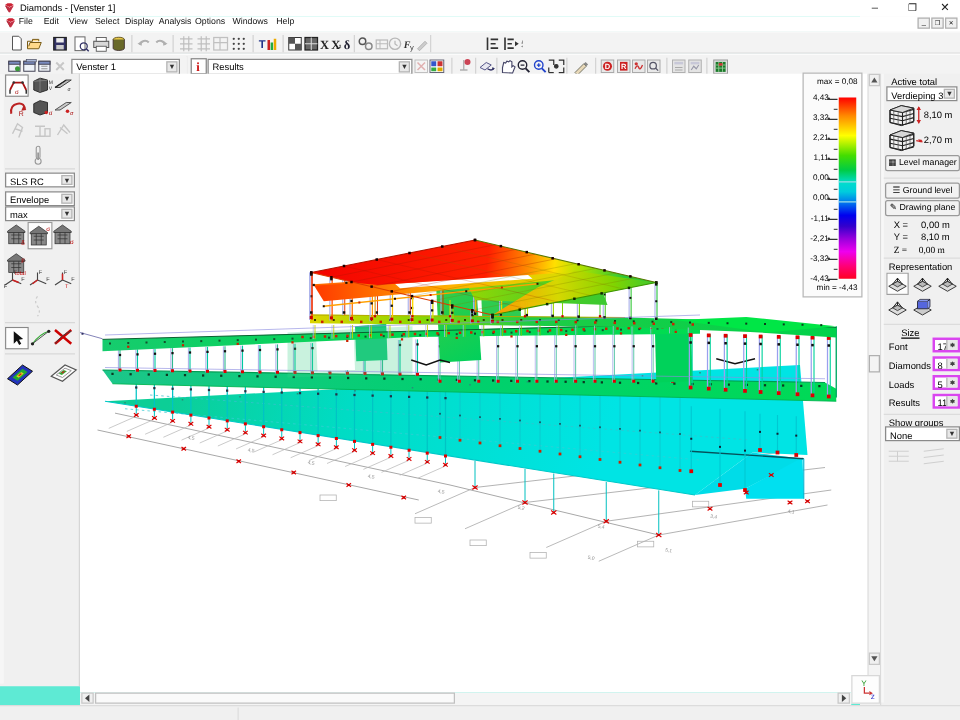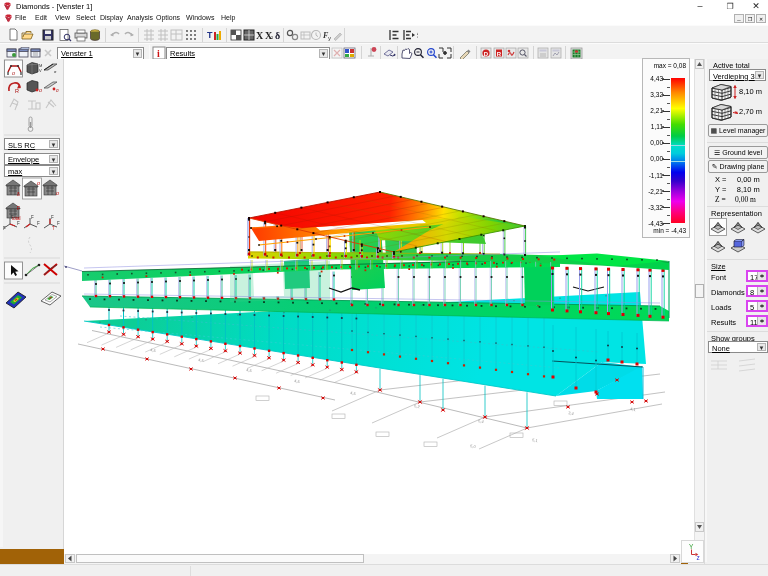--- a/index.html
+++ b/index.html
@@ -1,24 +1,24 @@
 <!DOCTYPE html>
 <html><head><meta charset="utf-8"><style>
 *{margin:0;padding:0;box-sizing:border-box;}
 html,body{width:768px;height:576px;overflow:hidden;font-family:"Liberation Sans",sans-serif;background:#f0f0f0;}
-#app{position:relative;width:688px;height:576px;background:#a16207;}
+#app{position:relative;width:688px;height:576px;background:#5eead4;}
 .abs{position:absolute;}
 .titlebar{left:0;top:0;width:768px;height:13px;background:#ffffff;font-size:7.5px;color:#000;}
 .menubar{left:0;top:13px;width:768px;height:12px;background:#ffffff;font-size:7px;color:#111;}
 .menubar span{position:absolute;top:1px;}
 .tb{background:#f3f3f3;border-top:1px solid #fbfbfb;border-bottom:1px solid #dcdcdc;}
 .sep{position:absolute;width:1px;background:#d0d0d0;border-right:1px solid #fafafa;}
 .combo{position:absolute;background:#fff;border:1px solid #8a8a8a;font-size:7.5px;color:#000;}
 .combo .ca{position:absolute;right:1px;top:1px;bottom:1px;width:9px;background:#e8e8e8;border:1px solid #b4b4b4;color:#333;font-size:6px;line-height:8px;text-align:center;}
-.combo .cv{position:absolute;left:3px;top:1.5px;text-decoration:underline;}
+.combo .cv{position:absolute;left:3px;top:1.5px;}
 .panel-label{position:absolute;font-size:7.5px;color:#000;}
 .btn3d{position:absolute;background:#f2f2f2;border:1px solid #9a9a9a;border-radius:2px;font-size:7.5px;color:#000;text-align:center;}
 .spin{position:absolute;width:22px;height:12px;background:#fff;border:2px solid #d946ef;font-size:7.5px;}
 .spin i{position:absolute;left:2px;top:1px;font-style:normal;}
 .spin .ud{position:absolute;right:0;top:0;width:9px;height:100%;background:#e8e8e8;border-left:1px solid #b4b4b4;}
 .spin .ud:before{content:"";position:absolute;left:2px;top:2px;border-left:2.5px solid transparent;border-right:2.5px solid transparent;border-bottom:3px solid #444;}
 .spin .ud:after{content:"";position:absolute;left:2px;bottom:2px;border-left:2.5px solid transparent;border-right:2.5px solid transparent;border-top:3px solid #444;}
 svg{display:block;}
 .wbtn{position:absolute;top:0;height:13px;color:#222;text-align:center;font-size:9px;line-height:13px;}
 </style></head><body>
@@ -1478,21 +1478,21 @@
 <use href="#cube" transform="translate(20,0)"></use>
 <use href="#cube" transform="translate(40,0)"></use>
 <use href="#cube" transform="translate(0,19)"></use>
 <g transform="translate(20,19)">
           <path d="M2,11 l7,-4 l7,4 l-7,4 z" fill="#ccc" stroke="#222" stroke-width="0.7"></path>
           <path d="M5,4 h8 v6 h-8 z" fill="#5566dd" stroke="#223" stroke-width="0.7"></path>
           <path d="M5,4 l2,-1.5 h8 l-2,1.5 M13,4 l2,-1.5 v6 l-2,1.5" fill="#8899ee" stroke="#223" stroke-width="0.6"></path>
         </g>
 </svg>
 <div class="abs" style="left:2px;top:200px;width:62px;height:1px;background:#dcdcdc;"></div>
-<div class="panel-label" style="left:6px;top:203px;text-decoration:underline;">Size</div>
+<div class="panel-label" style="left:16px;top:203px;text-decoration:underline;">Size</div>
 <div class="panel-label" style="left:6px;top:214px;">Font</div>
       <div class="spin" style="left:41px;top:211px;">
         <i>17</i>
         <span class="ud"></span>
       </div>
 <div class="panel-label" style="left:6px;top:229px;">Diamonds</div>
       <div class="spin" style="left:41px;top:226px;">
         <i>8</i>
         <span class="ud"></span>
       </div>

